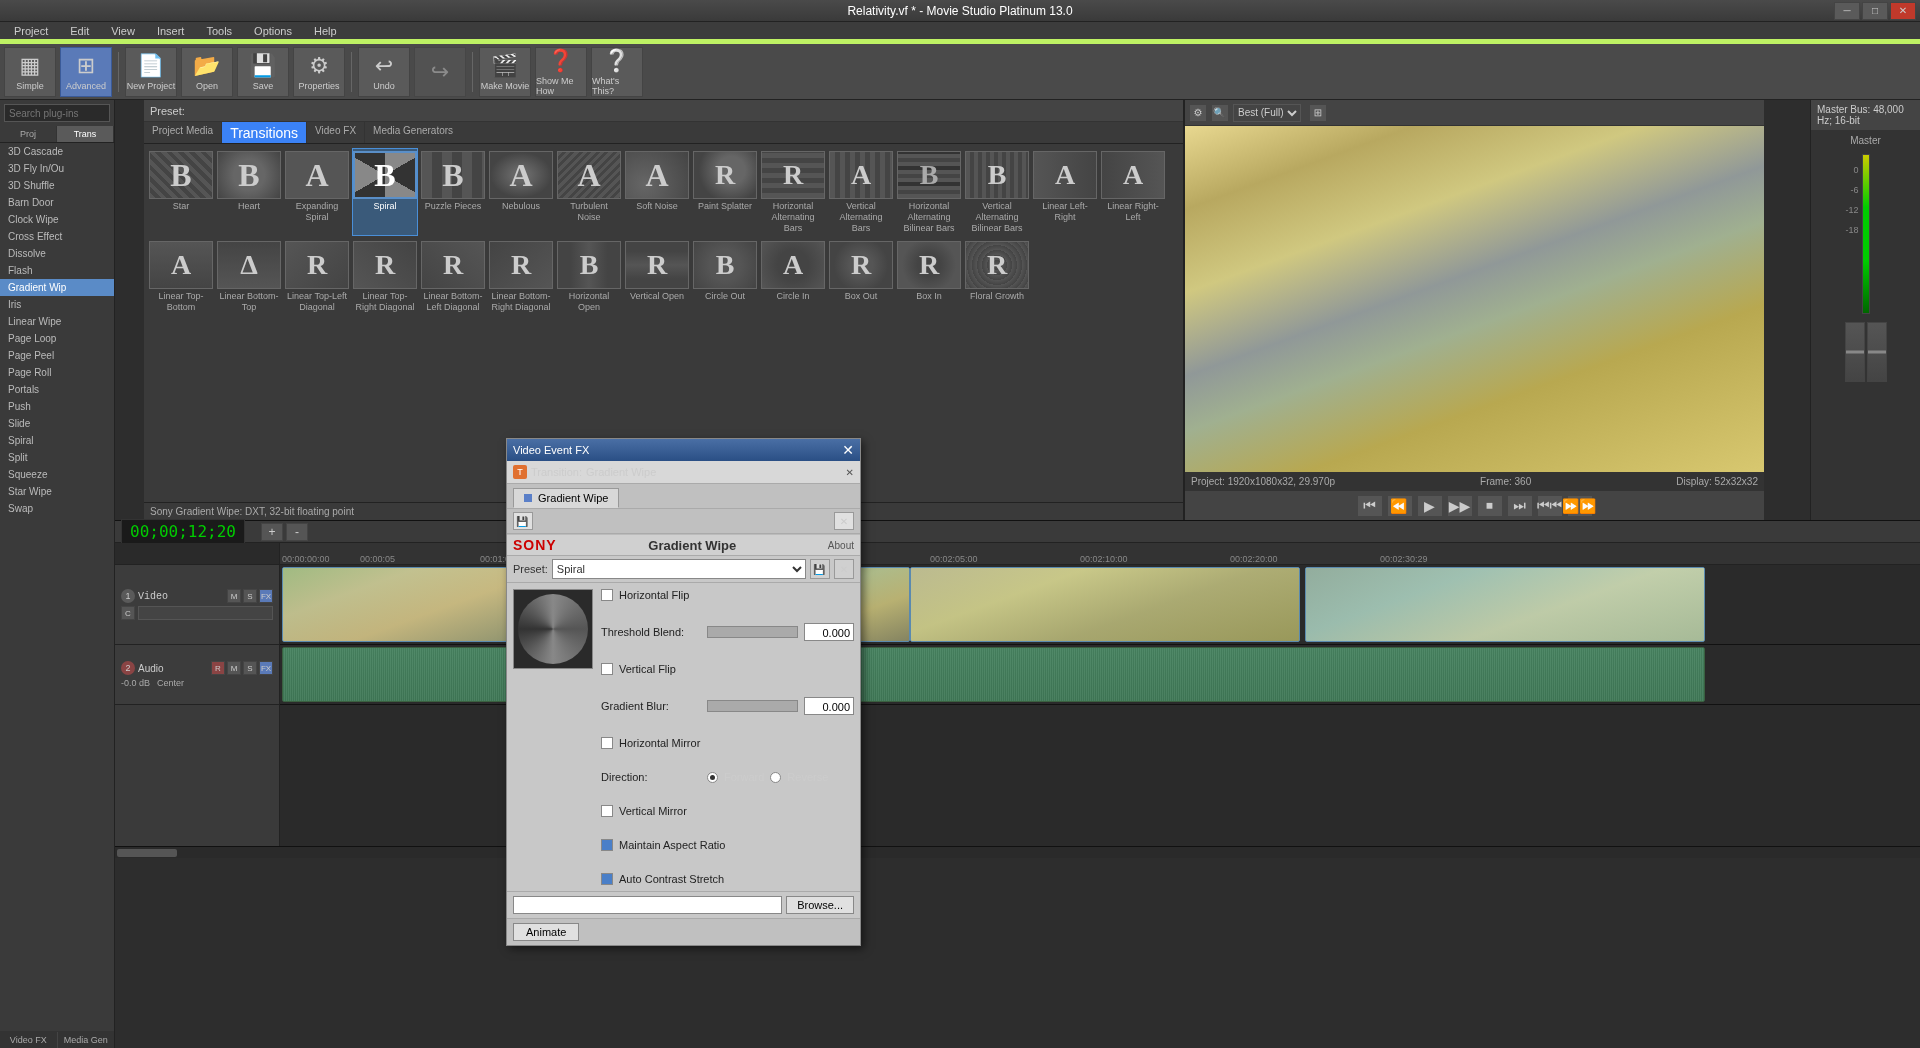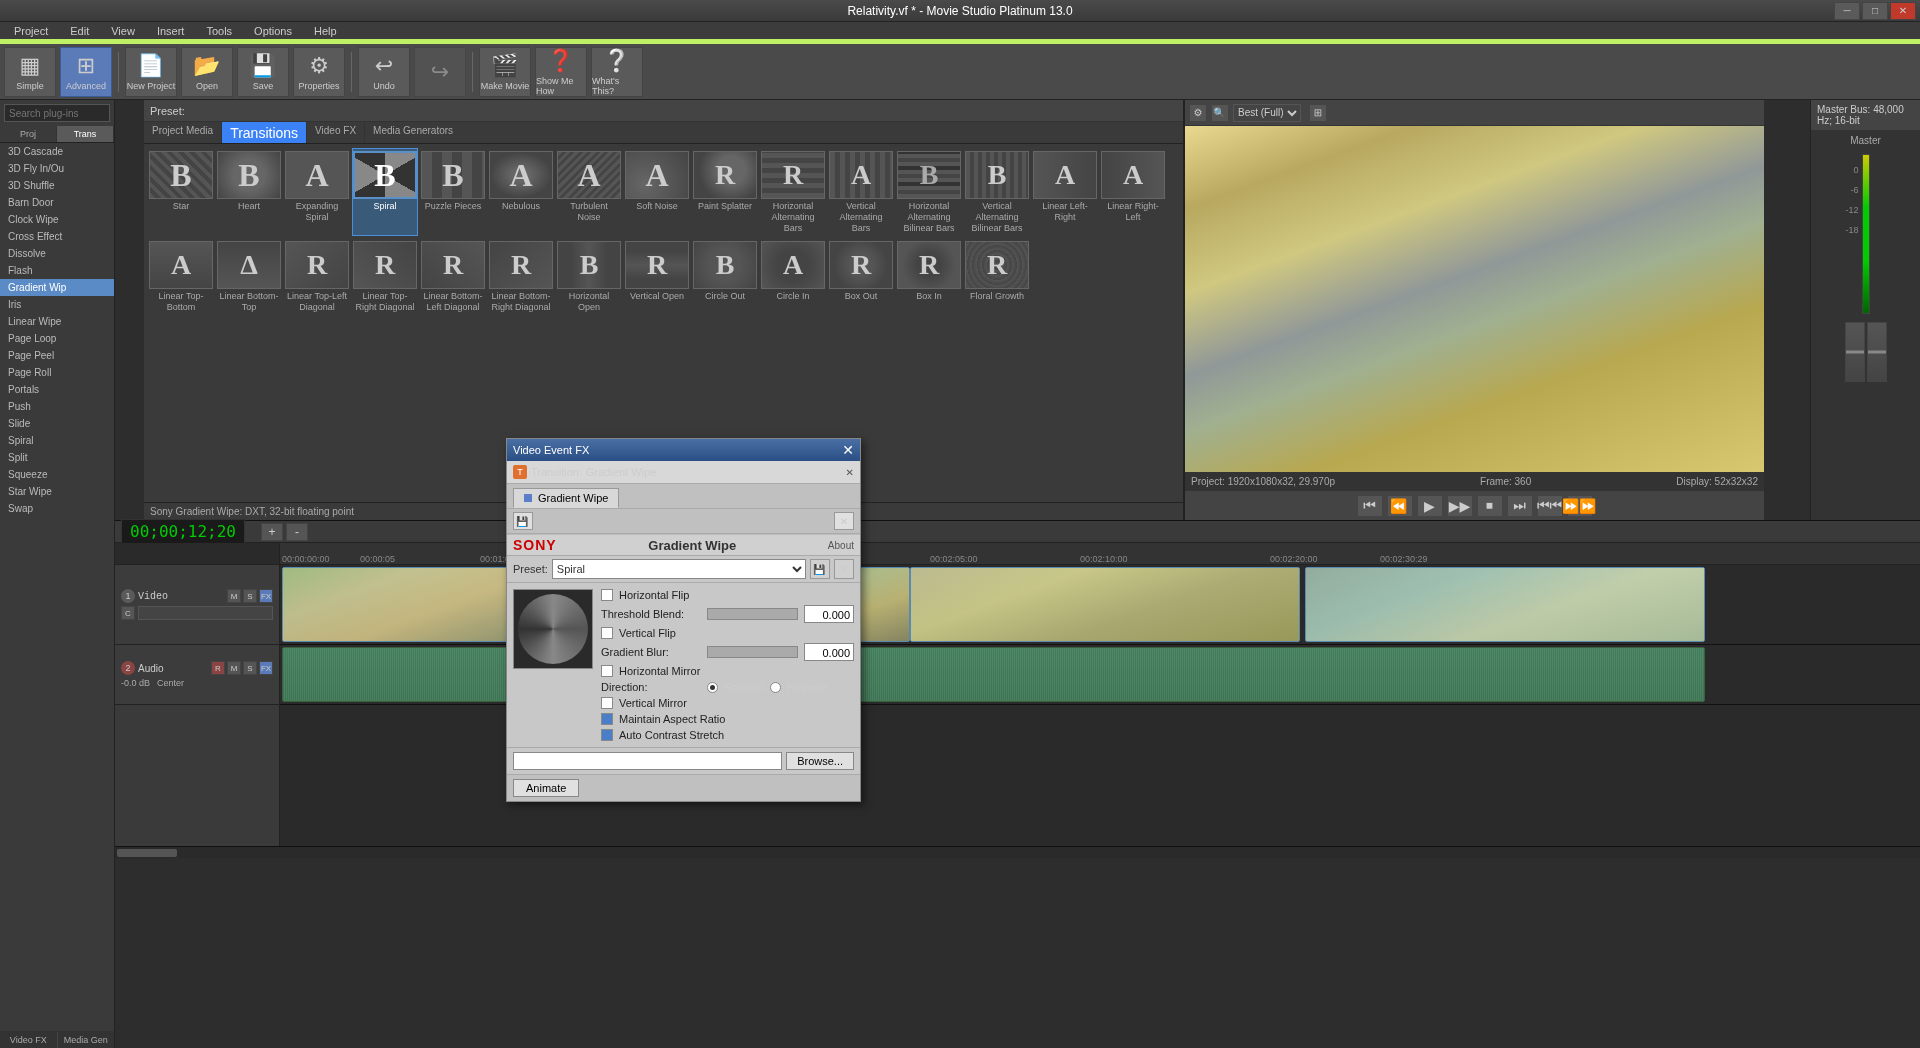--- a/index.html
+++ b/index.html
@@ -91,21 +91,21 @@
     #vfx-fx-tabs { display: flex; padding: 4px 6px 0; background: #c0c0c0; gap: 2px; border-bottom: 1px solid #aaa; }
     .vfx-tab { padding: 3px 10px; background: #b0b0b0; border: 1px solid #999; border-bottom: none; font-size: 11px; cursor: pointer; color: #333; }
     .vfx-tab.active { background: #d8d8d8; border-bottom: 1px solid #d8d8d8; color: #000; }
     #vfx-tab-toolbar { display: flex; align-items: center; justify-content: space-between; padding: 3px 6px; background: #c0c0c0; border-bottom: 1px solid #aaa; }
     #vfx-preset-row { display: flex; align-items: center; padding: 3px 6px; background: #c8c8c8; gap: 4px; border-bottom: 1px solid #aaa; }
     #vfx-preset-row label { font-size: 11px; color: #333; }
     #vfx-preset-row select { flex: 1; height: 20px; font-size: 11px; background: #fff; border: 1px solid #888; color: #333; }
     #vfx-body { display: flex; padding: 6px; gap: 8px; background: #c8c8c8; }
     #vfx-preview { width: 80px; height: 80px; background: #2a2a2a; border: 1px solid #888; display: flex; align-items: center; justify-content: center; overflow: hidden; }
     .spiral-preview { width: 70px; height: 70px; border-radius: 50%; background: conic-gradient(#888 0deg, #555 90deg, #888 180deg, #333 270deg, #888 360deg); }
-    #vfx-controls { flex: 1; display: flex; flex-direction: column; gap: 4px; }
+    #vfx-controls { flex: 1; display: flex; flex-direction: column; gap: 22px; }
     .vfx-row { display: flex; align-items: center; gap: 6px; }
     .vfx-checkbox { width: 12px; height: 12px; background: #fff; border: 1px solid #888; }
     .vfx-checkbox.checked { background: #4a7fc8; }
     .vfx-label { font-size: 11px; color: #222; min-width: 100px; }
     .vfx-slider { flex: 1; height: 12px; background: #aaa; border: 1px solid #888; position: relative; }
     .vfx-value { width: 50px; height: 18px; background: #fff; border: 1px solid #888; text-align: right; padding-right: 3px; font-size: 11px; color: #000; line-height: 18px; }
     .vfx-radio-group { display: flex; align-items: center; gap: 6px; }
     .vfx-radio { width: 11px; height: 11px; border-radius: 50%; border: 1px solid #888; background: #fff; display: flex; align-items: center; justify-content: center; }
     .vfx-radio.checked::after { content: ''; width: 5px; height: 5px; border-radius: 50%; background: #333; }
     #vfx-bottom { padding: 4px 6px; display: flex; align-items: center; gap: 4px; background: #c8c8c8; border-top: 1px solid #aaa; }
@@ -673,21 +673,21 @@
         <div id="track-content">
 
           <div id="timeline-ruler">
             <span class="ruler-mark" style="left:2px;">00:00:00:00</span>
             <span class="ruler-mark" style="left:80px;">00:00:05</span>
             <span class="ruler-mark" style="left:200px;">00:01:00:00</span>
             <span class="ruler-mark" style="left:350px;">00:01:29:29</span>
             <span class="ruler-mark" style="left:500px;">00:01:49:00</span>
             <span class="ruler-mark" style="left:650px;">00:02:05:00</span>
             <span class="ruler-mark" style="left:800px;">00:02:10:00</span>
-            <span class="ruler-mark" style="left:990px;">00:02:20:00</span>
+            <span class="ruler-mark" style="left:950px;">00:02:20:00</span>
             <span class="ruler-mark" style="left:1100px;">00:02:30:29</span>
 
             <div style="position:absolute;left:265px;top:0;bottom:0;width:2px;background:#cc6600;"></div>
           </div>
 
           <div id="video-track">
             <div class="clip" style="left:2px;width:250px;">
               <div style="width:100%;height:100%;background:linear-gradient(160deg,#a0b870 0%,#c8c080 30%,#d0b870 60%,#909060 100%);opacity:0.85;"></div>
             </div>
             <div class="clip" style="left:255px;width:250px;">

